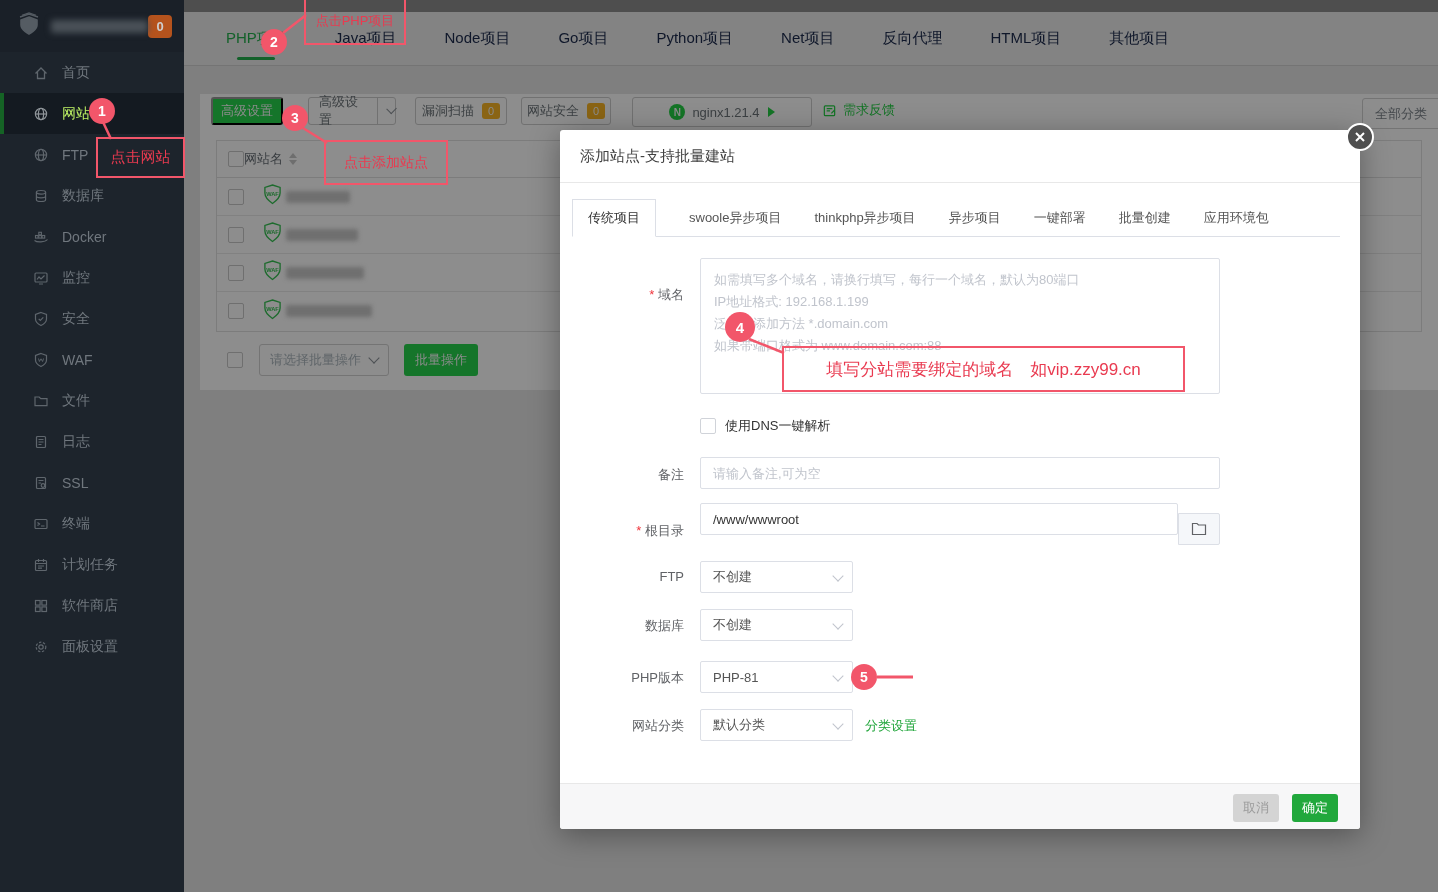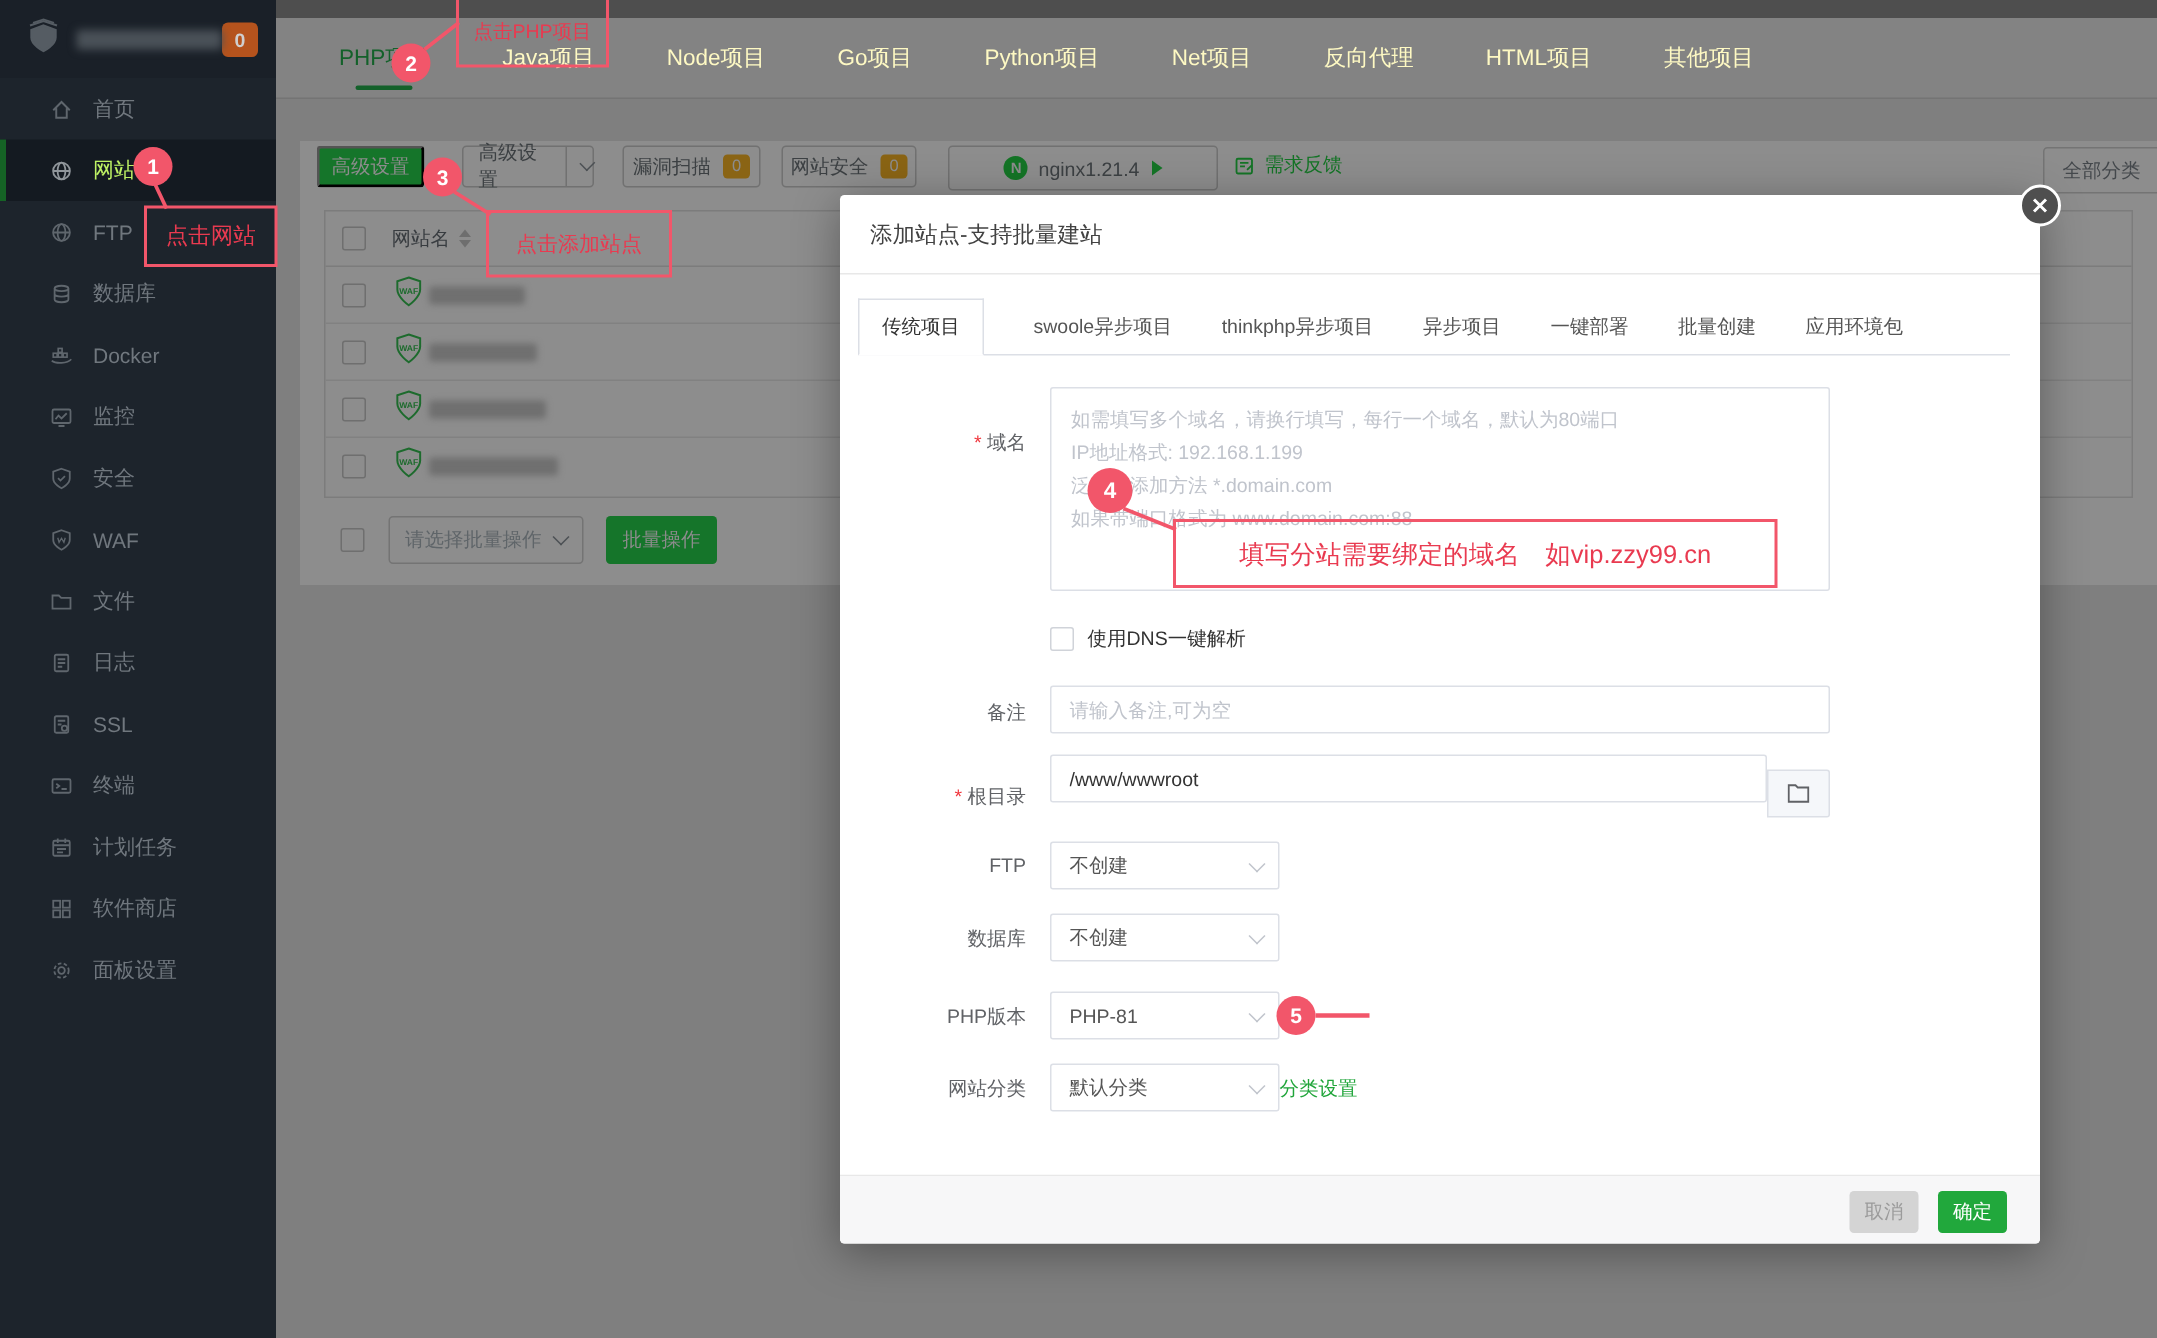--- a/index.html
+++ b/index.html
@@ -3,21 +3,21 @@
 <meta charset="utf-8">
 <style>
   * { margin:0; padding:0; box-sizing:border-box; }
   html,body { background:#555; }
   body { font-family:"Liberation Sans","DejaVu Sans",sans-serif; }
   .app { position:relative; width:1438px; height:892px; overflow:hidden; background:#7f7f7f; margin:0 auto; }
 
   
   .topstrip { position:absolute; left:184px; top:0; width:1254px; height:12px; background:#4e4e4e; }
   .tabbar { position:absolute; left:184px; top:12px; width:1254px; height:54px; background:#838383; border-bottom:1px solid #747474; display:flex; align-items:center; padding-left:42px; gap:48px; }
-  .tab { font-size:15px; color:#fef9c3; white-space:nowrap; position:relative; height:100%; display:flex; align-items:center; cursor:pointer; }
+  .tab { font-size:15px; color:#0f172a; white-space:nowrap; position:relative; height:100%; display:flex; align-items:center; cursor:pointer; }
   .tab.active { color:#13612a; }
   .tab.active::after { content:""; position:absolute; left:50%; transform:translateX(-50%); bottom:5px; width:38px; height:3px; background:#13612a; border-radius:2px; }
 
   
   .sidebar { position:absolute; left:0; top:0; width:184px; height:892px; background:#1d242c; z-index:5; }
   .logo-row { height:52px; background:#1a2028; display:flex; align-items:center; padding:0 12px 0 16px; }
   .blur-bar { background:#4a5158; filter:blur(3px); border-radius:2px; }
   .logo-badge { margin-left:auto; min-width:24px; height:23px; background:#b5531d; border-radius:4px; color:#cfcfcf; font-size:13px; font-weight:bold; display:flex; align-items:center; justify-content:center; }
   .side-item { height:41px; display:flex; align-items:center; padding-left:33px; color:#70777e; font-size:14px; cursor:pointer; }
   .side-item svg { margin-right:13px; flex:0 0 auto; }
@@ -33,21 +33,21 @@
   .chev-dim { width:8px; height:8px; border-right:1.5px solid #4c5054; border-bottom:1.5px solid #4c5054; transform:rotate(45deg); margin-top:-4px; }
   .ngx-circle { width:16px; height:16px; border-radius:50%; background:#147426; color:#8c8c8c; font-size:10px; font-weight:bold; display:flex; align-items:center; justify-content:center; margin-right:7px; }
   .play-tri { width:0; height:0; border-left:7px solid #147426; border-top:5px solid transparent; border-bottom:5px solid transparent; margin-left:8px; }
   .feedback { position:absolute; left:622px; top:7px; display:flex; align-items:center; gap:6px; color:#147426; font-size:13px; cursor:pointer; }
 
   .site-table { position:absolute; left:16px; top:46px; width:1206px; height:192px; border:1px solid #7c7c7c; }
   .t-head { height:37px; border-bottom:1px solid #7c7c7c; display:flex; align-items:center; }
   .t-row { height:38px; border-bottom:1px solid #818181; display:flex; align-items:center; }
   .t-row:last-child { border-bottom:none; }
   .cbx { width:16px; height:16px; border:1px solid #6f6f6f; background:#8d8d8d; border-radius:2px; margin-left:11px; flex:0 0 auto; cursor:pointer; }
-  .col-name { margin-left:17px; font-size:13px; color:#383c40; display:flex; align-items:center; gap:6px; }
+  .col-name { font-size:13px; color:#383c40; display:flex; align-items:center; gap:6px; }
   .sort-ic { display:flex; flex-direction:column; gap:2px; }
   .sort-ic b { width:0; height:0; border-left:4px solid transparent; border-right:4px solid transparent; }
   .sort-up { border-bottom:5px solid #6e6e6e; }
   .sort-dn { border-top:5px solid #6e6e6e; }
   .waf-badge { margin-left:19px; flex:0 0 auto; }
   .row-blur { height:12px; margin-left:4px; background:#6f6f6f; filter:blur(2px); border-radius:2px; }
   .batch { position:absolute; left:0; top:250px; width:100%; display:flex; align-items:center; }
   .batch .cbx { margin-left:27px; }
   .batch-select { margin-left:16px; width:130px; height:32px; background:#8d8d8d; border:1px solid #747474; border-radius:3px; display:flex; align-items:center; justify-content:space-between; padding:0 10px; font-size:13px; color:#5f6569; cursor:pointer; }
   .batch-btn { margin-left:15px; width:74px; height:32px; background:#15752a; color:#8c8c8c; font-size:13px; border:none; border-radius:3px; cursor:pointer; }
@@ -373,21 +373,21 @@
     <div class="f-select" style="top:531px;">
       <span>PHP-81</span>
       <span class="chev"></span>
     </div>
 
     <div class="f-label" style="top:587px;">网站分类</div>
     <div class="f-select" style="top:579px;">
       <span>默认分类</span>
       <span class="chev"></span>
     </div>
-    <span class="green-link" style="left:293px;top:587px;">分类设置</span>
+    <span class="green-link" style="left:305px;top:587px;">分类设置</span>
 
     <div class="m-footer">
       <button class="btn-cancel">取消</button>
       <button class="btn-ok">确定</button>
     </div>
   </div>
 
   <div class="close-x">
     <svg width="12" height="12" viewBox="0 0 12 12" stroke="#fff" stroke-width="2">
         <path d="M2 2 L10 10 M10 2 L2 10"></path>

